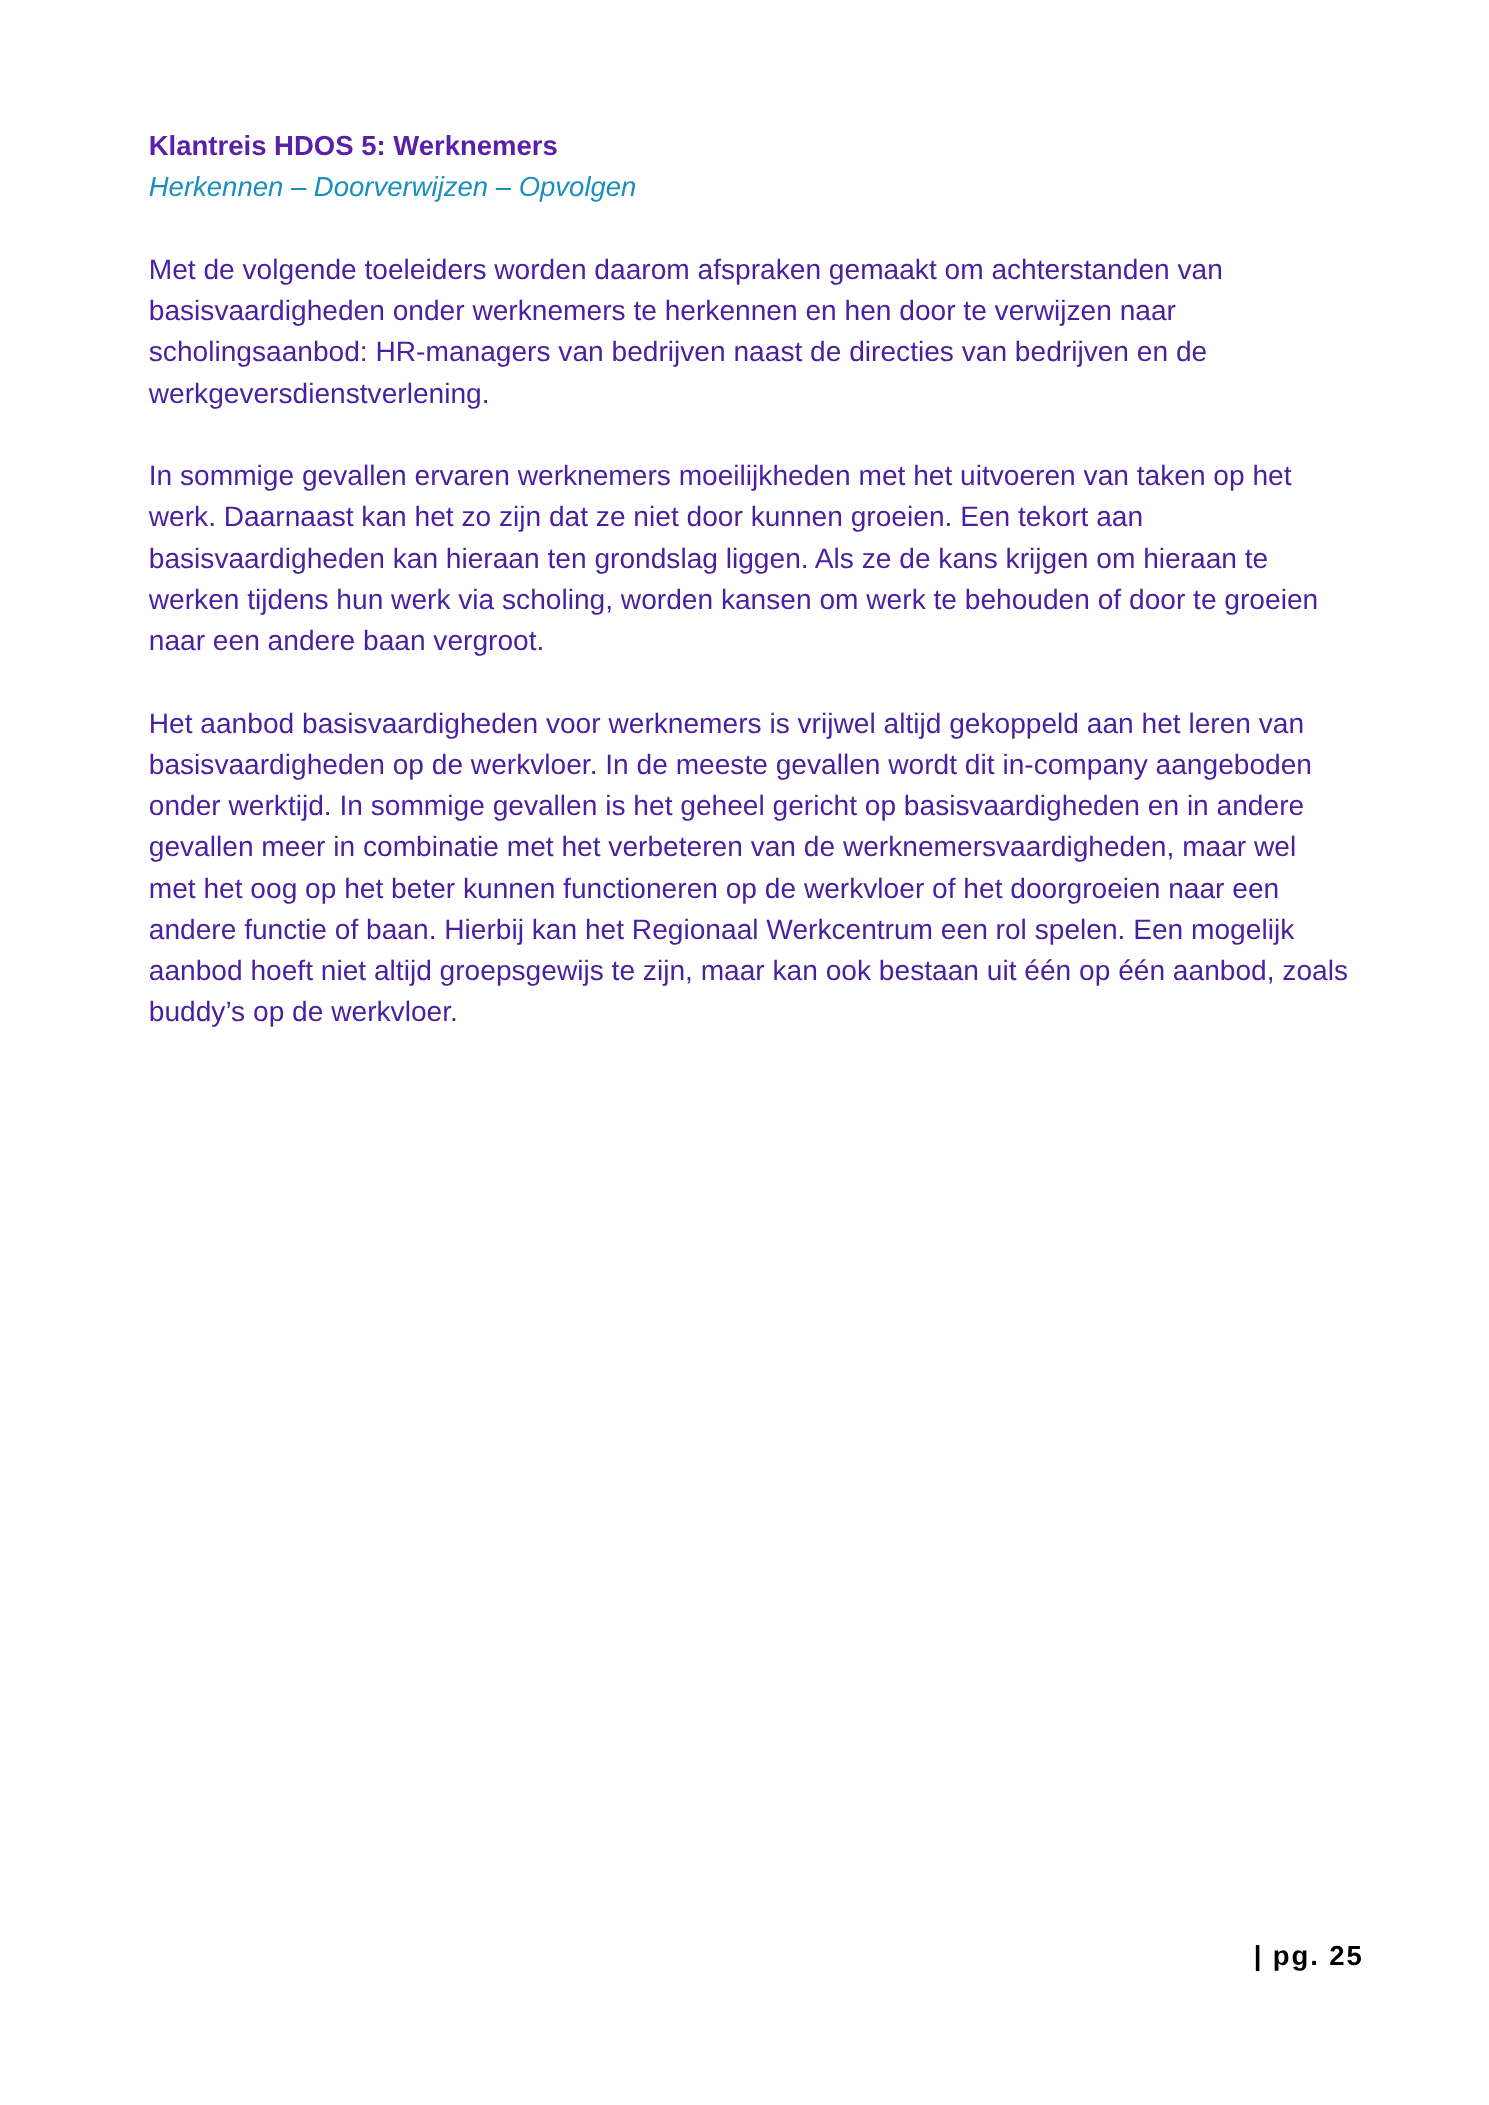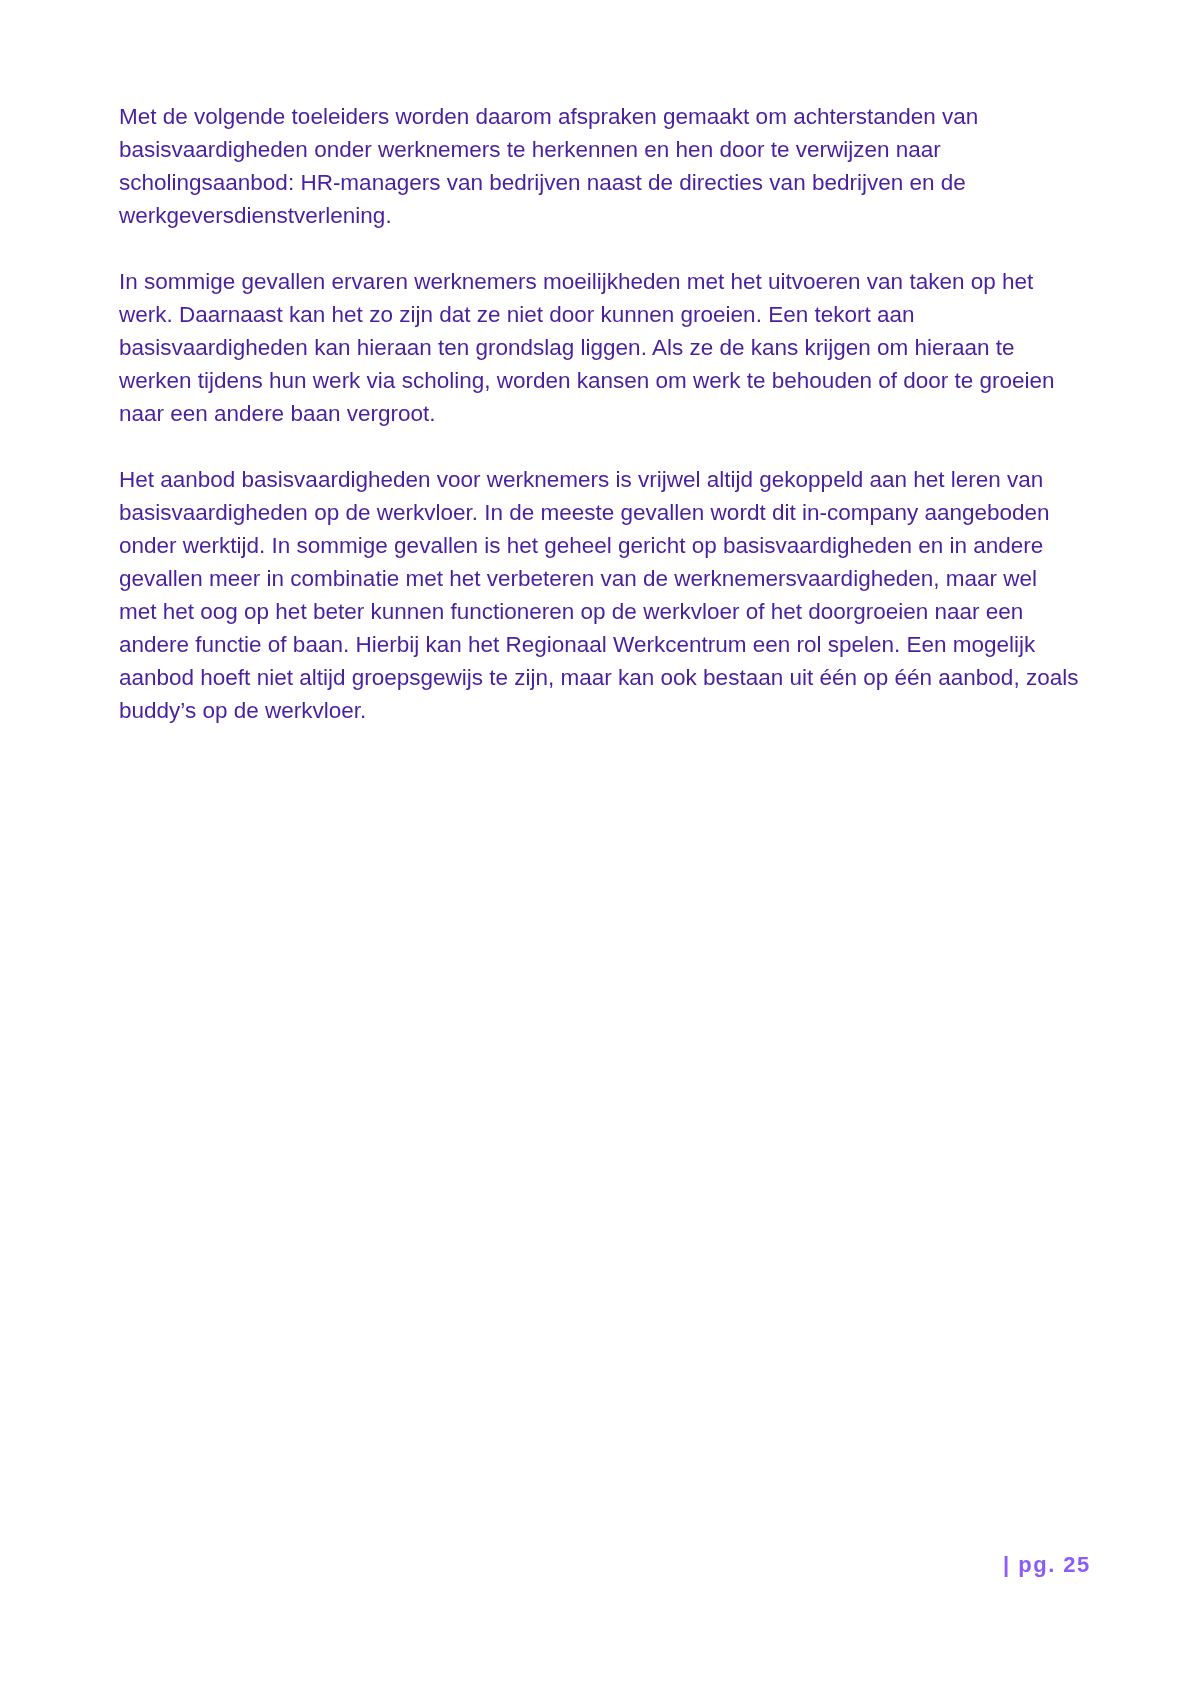--- a/index.html
+++ b/index.html
@@ -13,27 +13,29 @@
     }
     .title { font-weight: bold; font-size: 22px; line-height: 33px; color: #5a20a8; margin: 0; }
     .subtitle { font-style: italic; color: #1a8fbf; font-size: 22px; line-height: 33px; margin: 0 0 33px 0; }
     .para { margin: 0 0 33px 0; }
     .section-label { font-style: italic; margin: 0; }
     .para.tight { margin-top: 0; }
     .footer {
       position: absolute; left: 1003px; top: 1552px;
       font-family: "Liberation Sans", sans-serif;
       font-weight: bold; font-size: 22px; letter-spacing: 1.5px;
-      color: #8b5cf6;
+      color: #000000;
     }
   </style>
 </head>
 <body>
 
 <div class="page">
+  <p class="title">Klantreis HDOS 5: Werknemers</p>
+  <p class="subtitle">Herkennen – Doorverwijzen – Opvolgen</p>
 
   <p class="para">Met de volgende toeleiders worden daarom afspraken gemaakt om achterstanden van basisvaardigheden onder werknemers te herkennen en hen door te verwijzen naar scholingsaanbod: HR-managers van bedrijven naast de directies van bedrijven en de werkgeversdienstverlening.</p>
   <p class="para">In sommige gevallen ervaren werknemers moeilijkheden met het uitvoeren van taken op het werk. Daarnaast kan het zo zijn dat ze niet door kunnen groeien. Een tekort aan basisvaardigheden kan hieraan ten grondslag liggen. Als ze de kans krijgen om hieraan te werken tijdens hun werk via scholing, worden kansen om werk te behouden of door te groeien naar een andere baan vergroot.</p>
 
   <p class="para tight">Het aanbod basisvaardigheden voor werknemers is vrijwel altijd gekoppeld aan het leren van basisvaardigheden op de werkvloer. In de meeste gevallen wordt dit in-company aangeboden onder werktijd. In sommige gevallen is het geheel gericht op basisvaardigheden en in andere gevallen meer in combinatie met het verbeteren van de werknemersvaardigheden, maar wel met het oog op het beter kunnen functioneren op de werkvloer of het doorgroeien naar een andere functie of baan. Hierbij kan het Regionaal Werkcentrum een rol spelen. Een mogelijk aanbod hoeft niet altijd groepsgewijs te zijn, maar kan ook bestaan uit één op één aanbod, zoals buddy’s op de werkvloer.</p>
 </div>
 
 <div class="footer">| pg. 25</div>
 
 </body></html>

